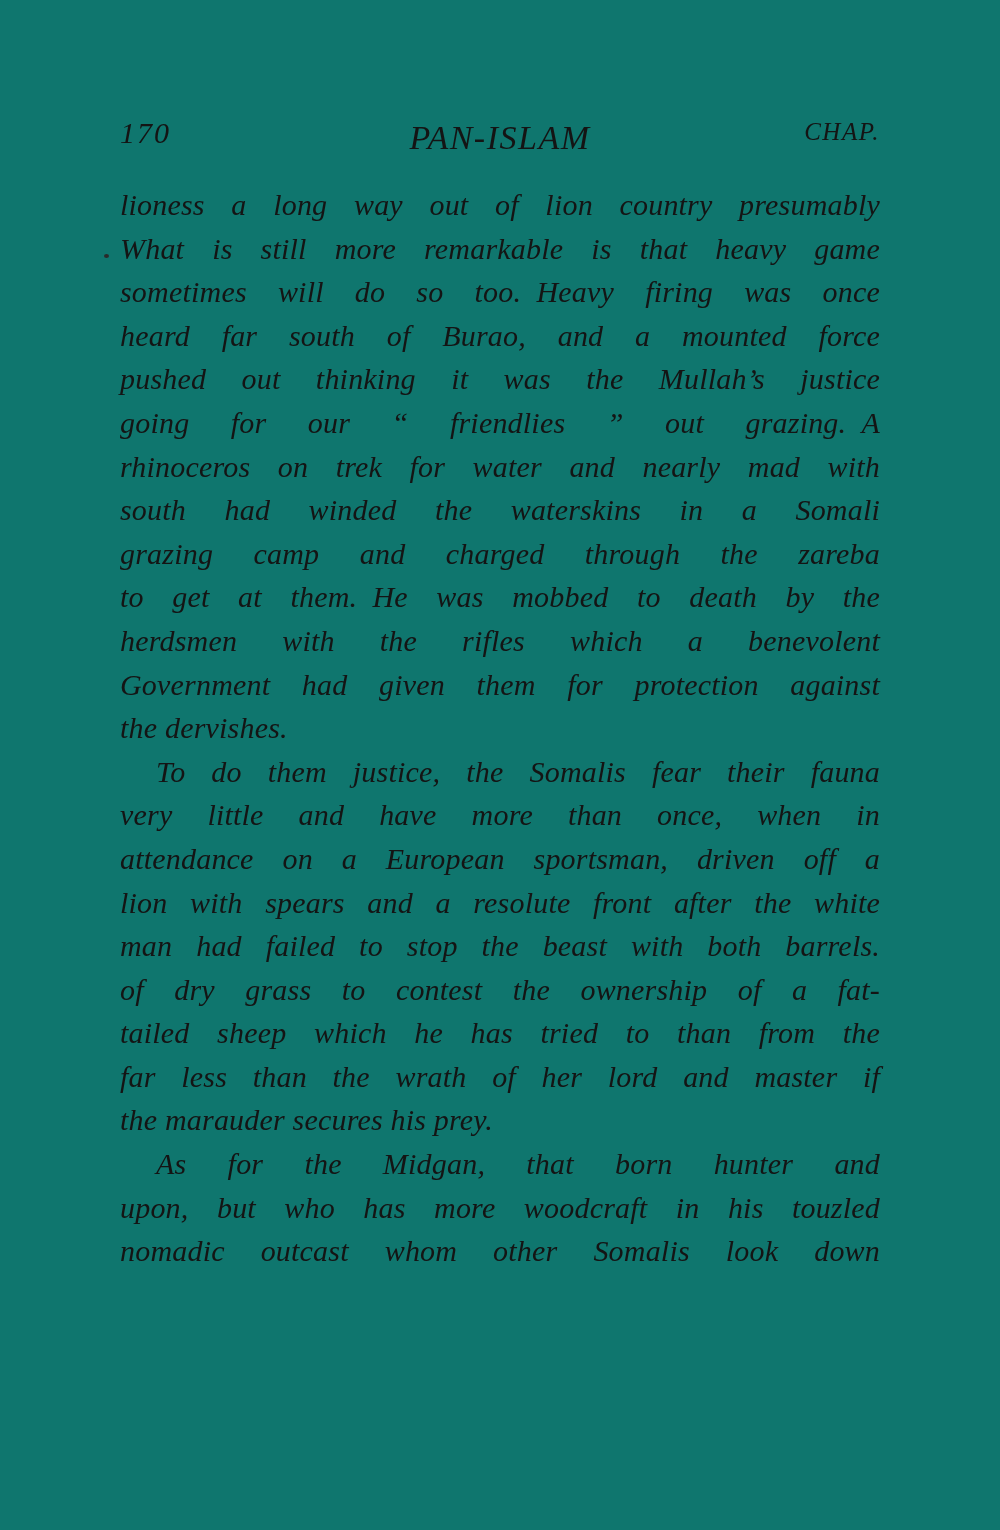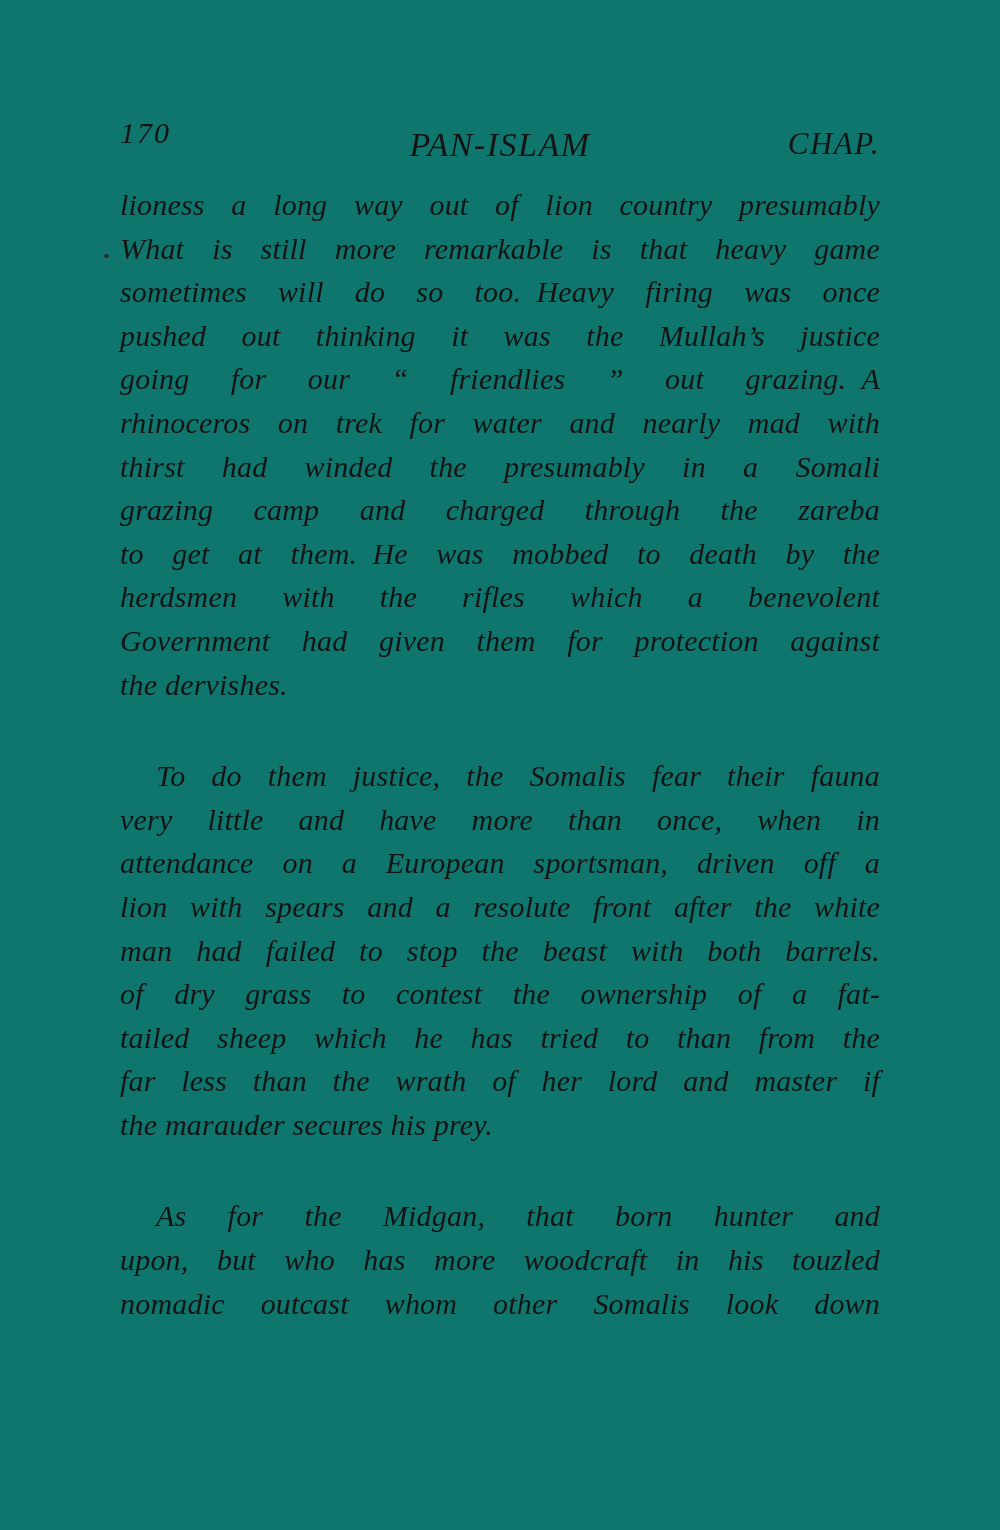--- a/index.html
+++ b/index.html
@@ -28,51 +28,50 @@
     position: absolute;
     left: 0;
     top: 6px;
     font-size: 30px;
     letter-spacing: 2px;
   }
   .running-title {
     position: absolute;
     left: 0;
     right: 0;
-    top: 16px;
+    top: 9px;
     text-align: center;
     font-size: 34px;
     letter-spacing: 1.5px;
   }
   .chapter-label {
     position: absolute;
     right: 0;
-    top: 16px;
-    font-size: 31px;
+    top: 8px;
+    font-size: 25px;
     letter-spacing: 1.5px;
   }
   .text-block {
     position: absolute;
     left: 120px;
     top: 183px;
     width: 760px;
   }
   .line {
     font-size: 30px;
     line-height: 43.6px;
     letter-spacing: 0.2px;
     text-align: justify;
     text-align-last: justify;
   }
   .line.nj {
     text-align-last: left;
   }
   .line.ind {
     padding-left: 36px;
-    margin-top: 48px;
   }
   .speck {
     position: absolute;
     left: 104px;
     top: 254px;
     width: 5px;
     height: 4px;
     background: #2a2a2a;
     border-radius: 50%;
   }
@@ -86,24 +85,25 @@
     <span class="running-title">PAN-ISLAM</span>
     <span class="chapter-label">CHAP.</span>
   </header>
 
   <span class="speck"></span>
 
   <main class="text-block">
       <div class="line">lioness a long way out of lion country presumably</div>
       <div class="line">What is still more remarkable is that heavy game</div>
       <div class="line">sometimes will do so too. Heavy firing was once</div>
+      <div class="line">heard far south of Burao, and a mounted force</div>
       <div class="line">pushed out thinking it was the Mullah’s justice</div>
       <div class="line">going for our “ friendlies ” out grazing. A</div>
       <div class="line">rhinoceros on trek for water and nearly mad with</div>
-      <div class="line">thirst had winded the presumably in a Somali</div>
+      <div class="line">south had winded the waterskins in a Somali</div>
       <div class="line">grazing camp and charged through the zareba</div>
       <div class="line">to get at them. He was mobbed to death by the</div>
       <div class="line">herdsmen with the rifles which a benevolent</div>
       <div class="line">Government had given them for protection against</div>
       <div class="line nj">the dervishes.</div>
       <div class="line ind">To do them justice, the Somalis fear their fauna</div>
       <div class="line">very little and have more than once, when in</div>
       <div class="line">attendance on a European sportsman, driven off a</div>
       <div class="line">lion with spears and a resolute front after the white</div>
       <div class="line">man had failed to stop the beast with both barrels.</div>

